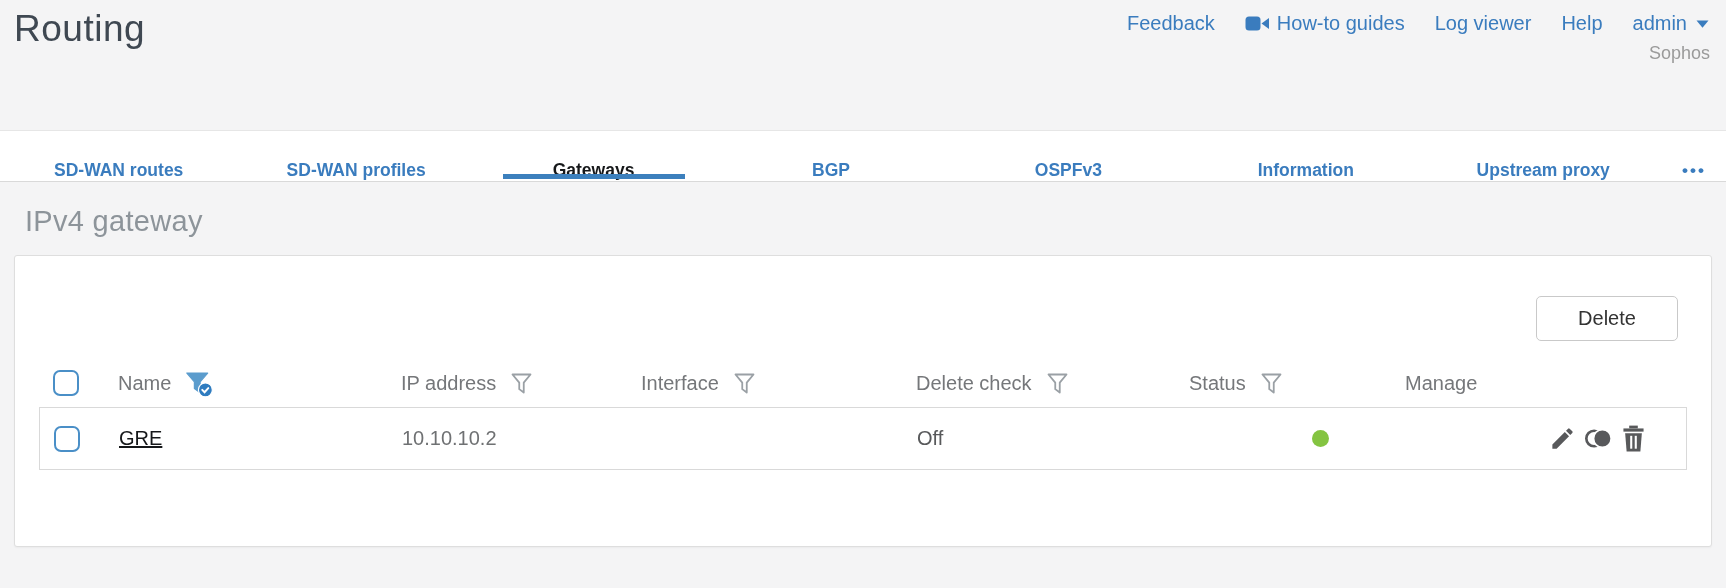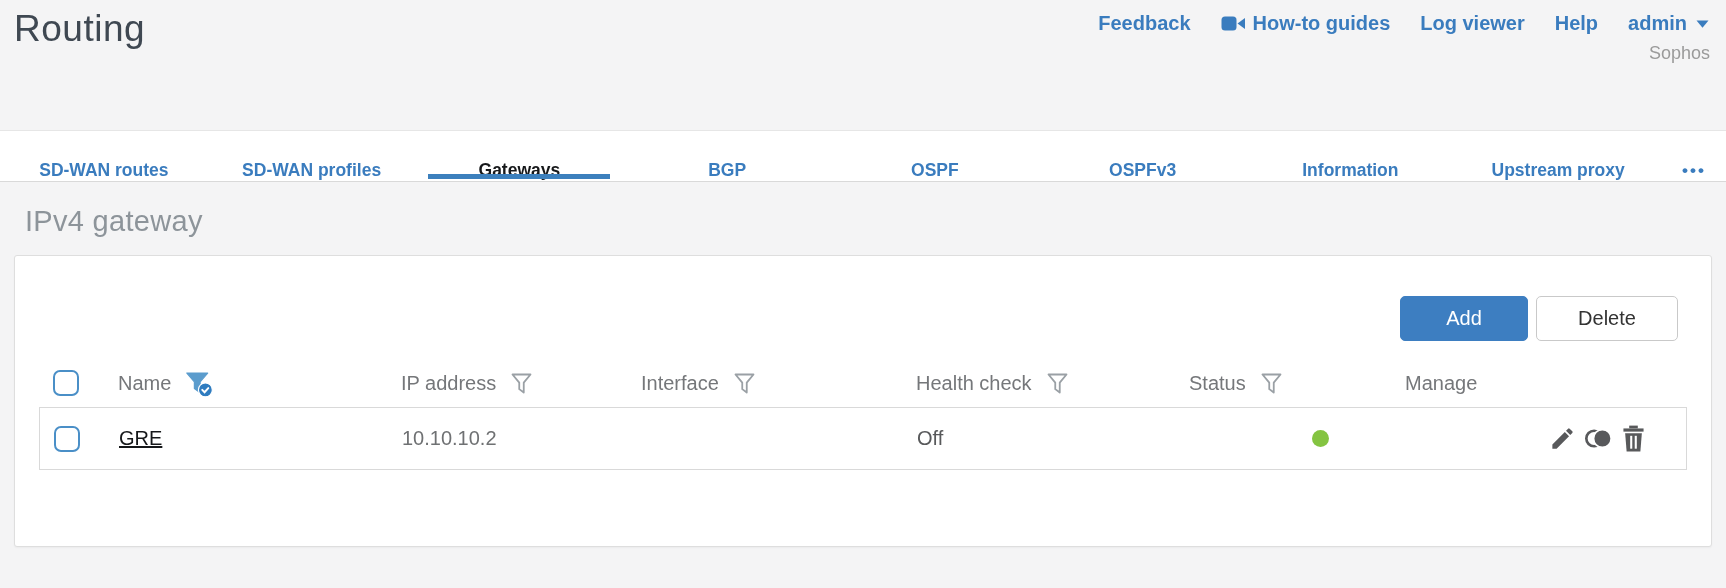--- a/index.html
+++ b/index.html
@@ -8,21 +8,21 @@
     font-family:"Liberation Sans", sans-serif;
     background:#f4f4f5;
     color:#3f4852;
   }
   a { text-decoration:none; cursor:pointer; }
 
   
   .topbar { height:130px; padding:8px 16px 0 14px; display:flex; justify-content:space-between; align-items:flex-start; }
   .page-title { font-size:37px; font-weight:400; color:#3f4852; letter-spacing:0.5px; }
   .topnav { text-align:right; padding-top:4px; }
-  .nav-row { display:flex; align-items:center; gap:30px;font-weight:bold; }
+  .nav-row { display:flex; align-items:center; gap:30px; }
   .nav-link { color:#3a7cbe; font-size:20px; display:inline-flex; align-items:center; gap:8px; }
   .brand { color:#9a9a9a; font-size:18px; margin-top:8px; }
 
   
   .tabbar {
     height:52px; background:#ffffff;
     border-top:1px solid #e6e6e6; border-bottom:1px solid #d9d9d9;
     display:flex; align-items:flex-end;
   }
   .tab {
@@ -105,33 +105,31 @@
     </div>
     <div class="brand">Sophos</div>
   </div>
 </header>
 
 <nav class="tabbar">
   <div class="tab">SD-WAN routes</div>
   <div class="tab">SD-WAN profiles</div>
   <div class="tab active">Gateways</div>
   <div class="tab">BGP</div>
-  <div class="tab">OSPF</div>
   <div class="tab">OSPFv3</div>
   <div class="tab">Information</div>
   <div class="tab">Upstream proxy</div>
   <div class="tab-more">•••</div>
 </nav>
 
 <main class="content">
   <h2 class="section-title">IPv4 gateway</h2>
 
   <section class="panel">
     <div class="actions">
-      <button class="btn primary">Add</button>
       <button class="btn secondary">Delete</button>
     </div>
 
     <div class="table-wrap">
 
       <div class="thead">
         <div class="hcell">
           <span class="checkbox"></span>
         </div>
         <div class="hcell">
@@ -154,21 +152,21 @@
         </div>
         <div class="hcell">
           <span>Interface</span>
           <span class="filter-btn">
             <svg width="27" height="27" viewBox="0 0 24 24">
                 <polygon points="4,4 20,4 14,11.2 14,20 10,17 10,11.2" fill="none" stroke="#9aa0a5" stroke-width="1.6" stroke-linejoin="round"></polygon>
               </svg>
           </span>
         </div>
         <div class="hcell">
-          <span>Health check</span>
+          <span>Delete check</span>
           <span class="filter-btn">
             <svg width="27" height="27" viewBox="0 0 24 24">
                 <polygon points="4,4 20,4 14,11.2 14,20 10,17 10,11.2" fill="none" stroke="#9aa0a5" stroke-width="1.6" stroke-linejoin="round"></polygon>
               </svg>
           </span>
         </div>
         <div class="hcell">
           <span>Status</span>
           <span class="filter-btn">
             <svg width="27" height="27" viewBox="0 0 24 24">

